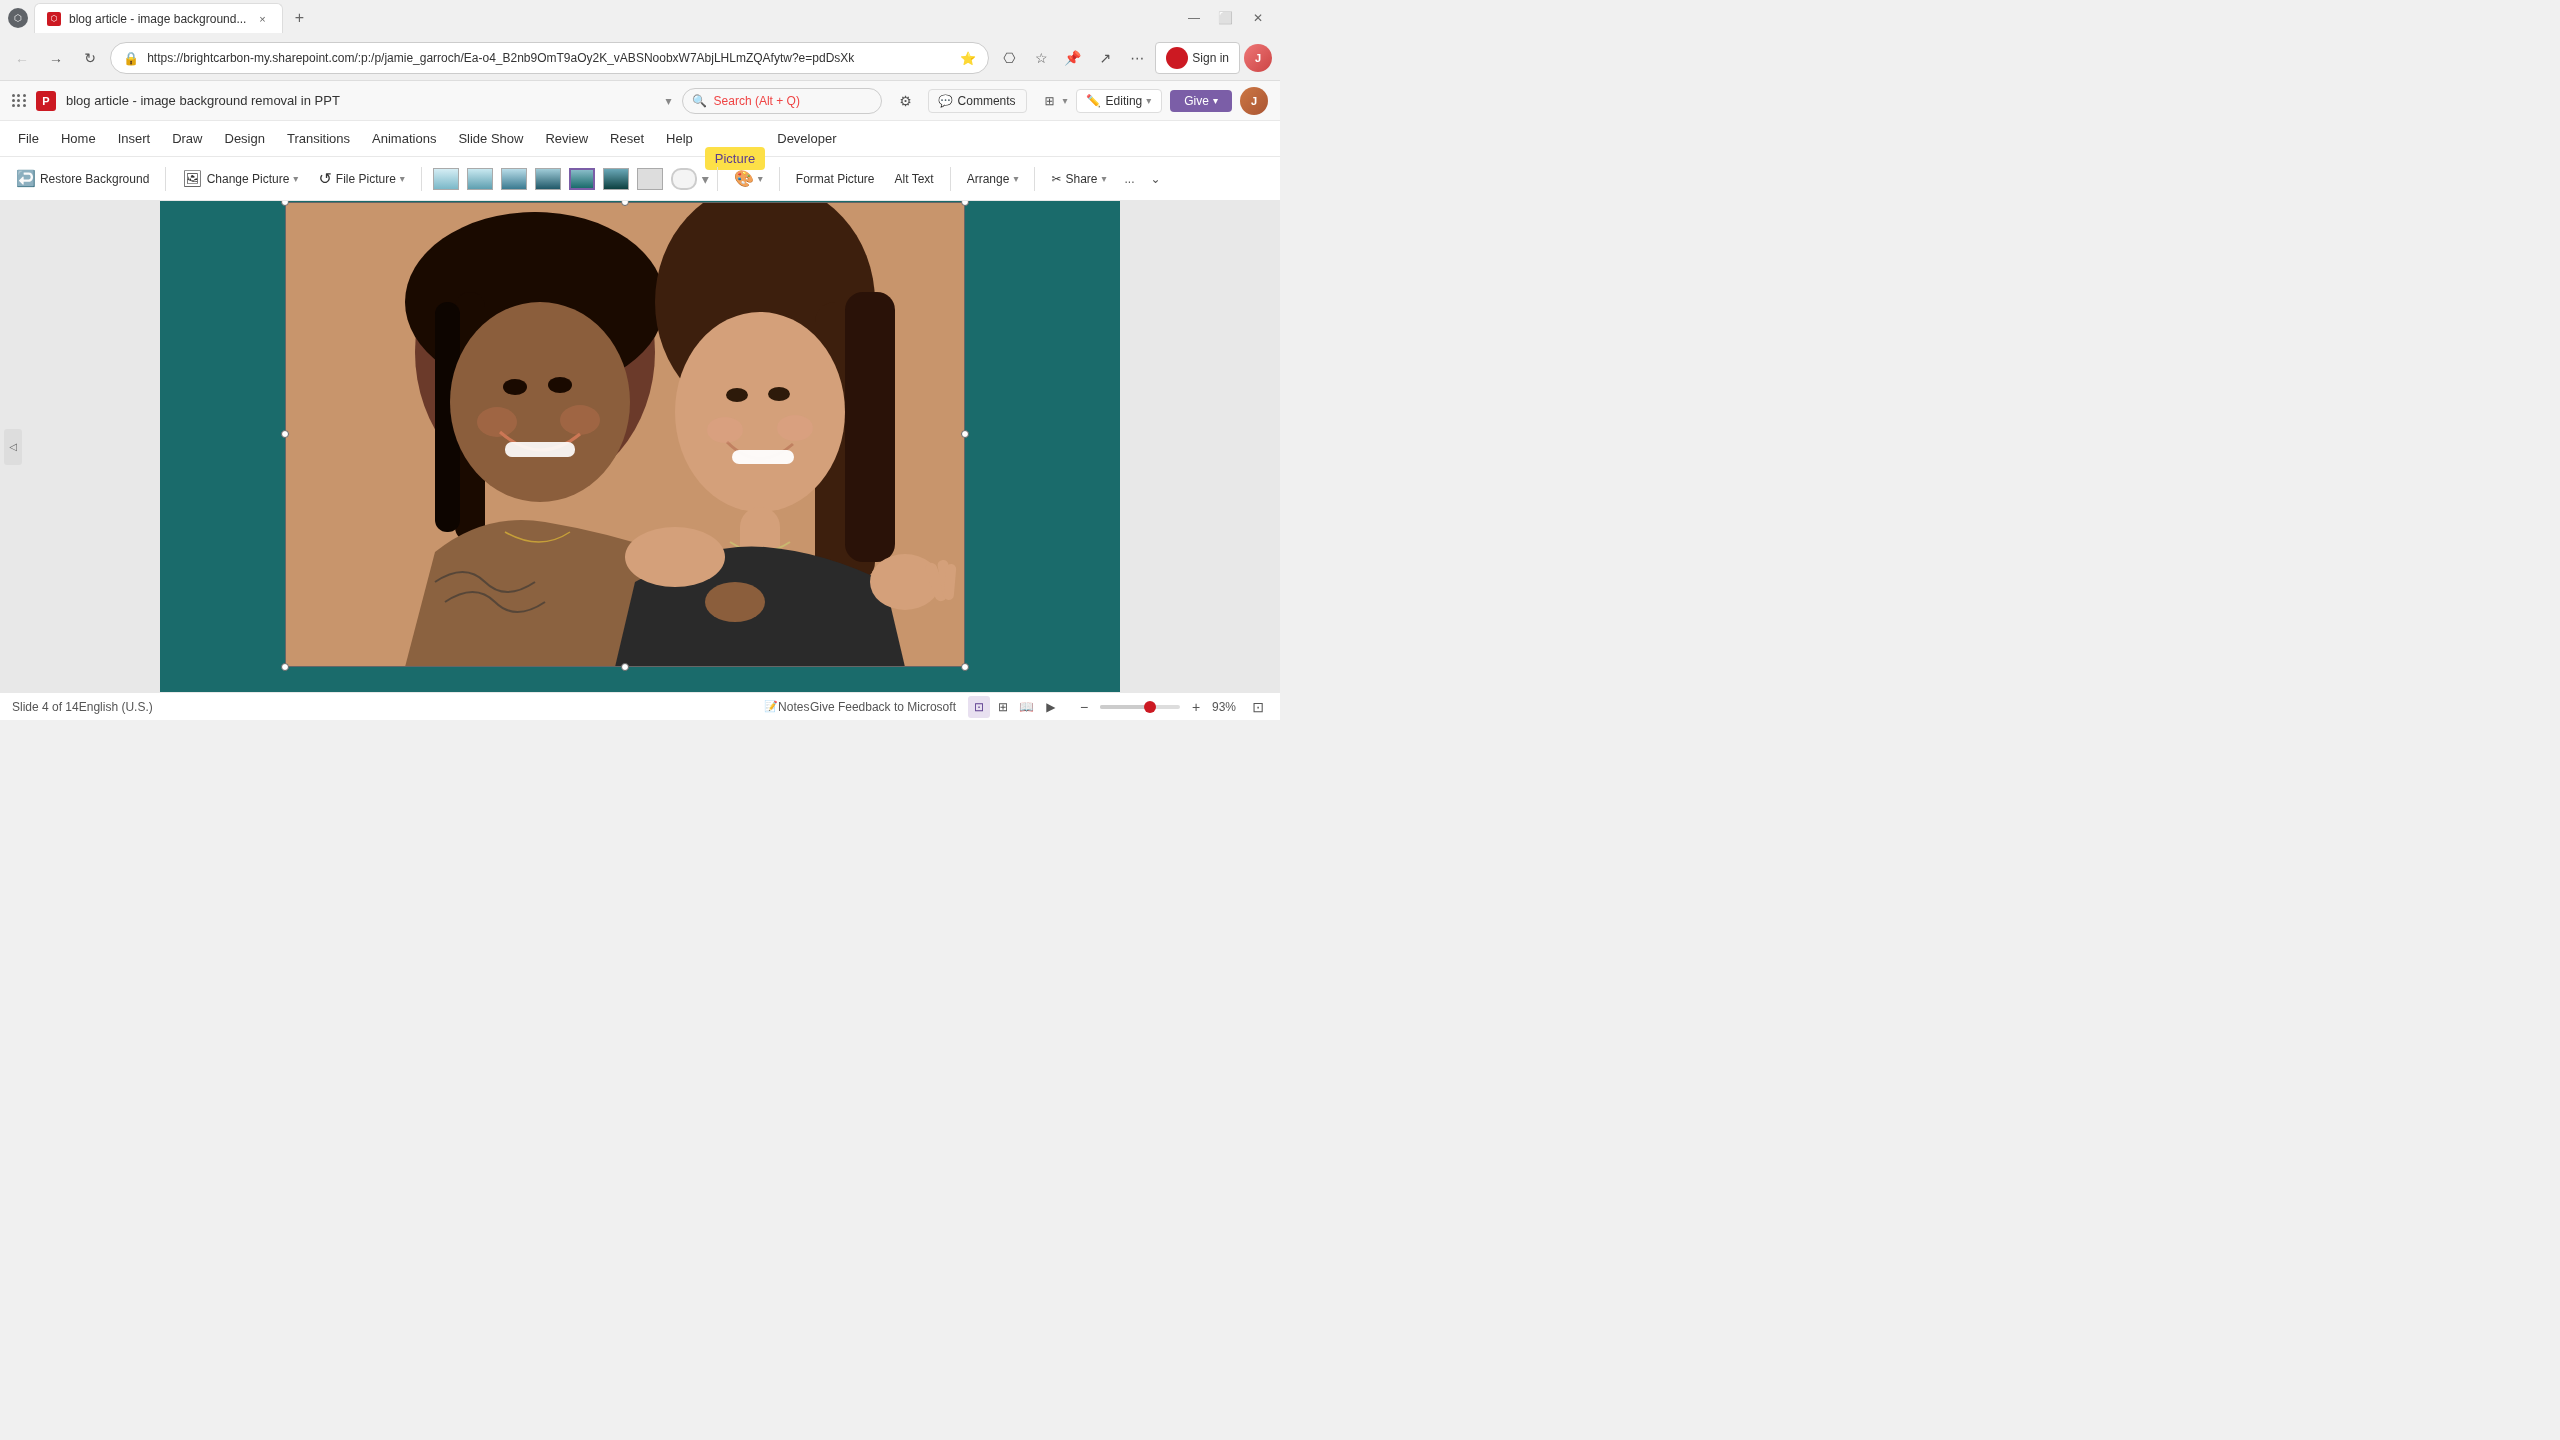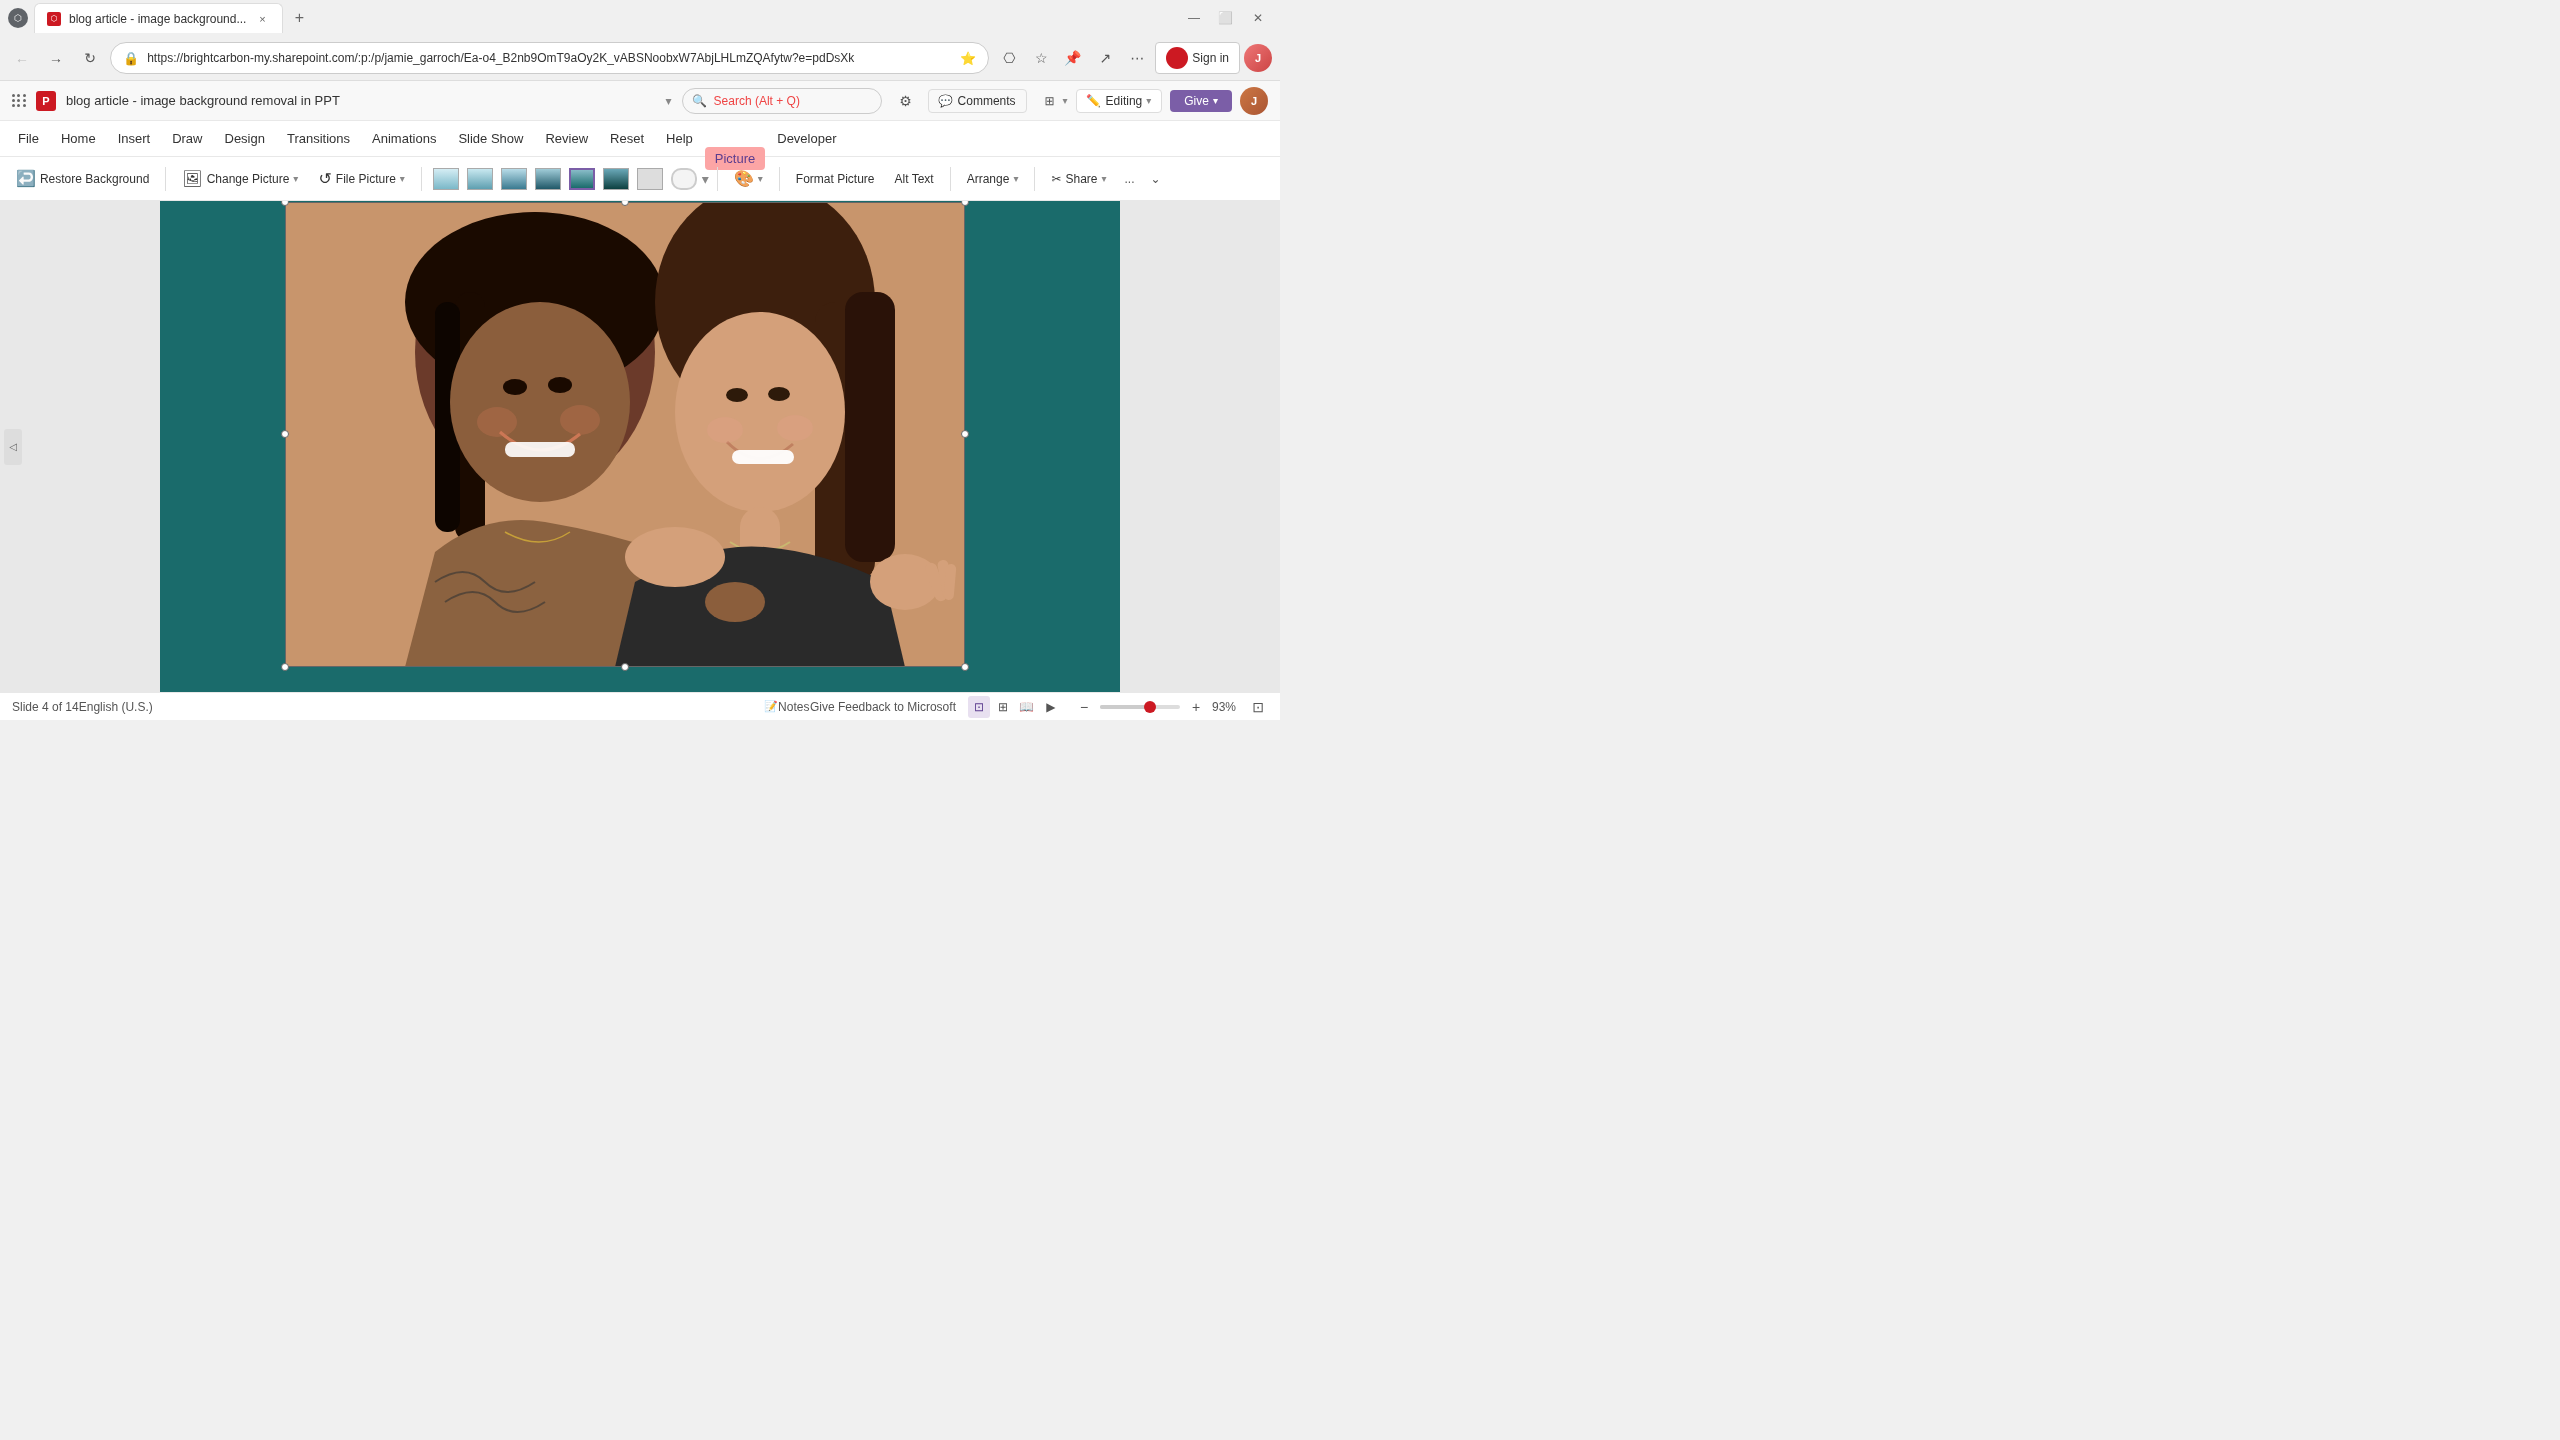--- a/index.html
+++ b/index.html
@@ -37,21 +37,21 @@
     .app-title { font-size: 13px; color: #333; flex: 1; }
     .header-search { width: 200px; height: 26px; border: 1px solid #ccc; border-radius: 13px; padding: 0 10px; font-size: 12px; display: flex; align-items: center; gap: 6px; color: #888; }
     .header-actions { display: flex; gap: 8px; align-items: center; }
     .header-icon-btn { width: 28px; height: 28px; border-radius: 4px; display: flex; align-items: center; justify-content: center; cursor: pointer; font-size: 14px; color: #555; }
     .editing-btn { display: flex; align-items: center; gap: 4px; padding: 4px 10px; border-radius: 4px; cursor: pointer; font-size: 12px; color: #333; border: 1px solid #ddd; background: white; }
     .share-btn { display: flex; align-items: center; gap: 4px; padding: 4px 14px; border-radius: 4px; cursor: pointer; font-size: 12px; color: white; background: #7b5ea7; border: none; }
 
     
     .menu-bar { height: 36px; display: flex; align-items: center; padding: 0 8px; gap: 2px; border-bottom: 1px solid #e8e8e8; }
     .menu-item { padding: 4px 10px; border-radius: 4px; cursor: pointer; font-size: 13px; color: #333; }
-    .menu-item.active { background: #fca5a5; color: #5c3d8f; font-weight: 500; margin-top: 40px; }
+    .menu-item.active { background: #fde047; color: #5c3d8f; font-weight: 500; margin-top: 40px; }
     .menu-separator { flex: 1; }
     .comments-btn { display: flex; align-items: center; gap: 4px; padding: 4px 10px; border-radius: 4px; cursor: pointer; font-size: 12px; color: #333; border: 1px solid #ddd; }
 
     
     .picture-toolbar { height: 44px; display: flex; align-items: center; padding: 0 8px; gap: 4px; border-bottom: 1px solid #e8e8e8; flex-wrap: nowrap; overflow: hidden; }
     .toolbar-btn { display: flex; align-items: center; gap: 4px; padding: 4px 8px; border-radius: 4px; cursor: pointer; font-size: 12px; color: #333; white-space: nowrap; }
     .toolbar-btn .btn-icon { font-size: 16px; }
     .toolbar-divider { width: 1px; height: 24px; background: #ddd; margin: 0 4px; }
     .picture-style-btn { width: 32px; height: 32px; border: 2px solid transparent; border-radius: 3px; cursor: pointer; overflow: hidden; display: flex; align-items: center; justify-content: center; }
     .picture-styles { display: flex; gap: 2px; align-items: center; }

